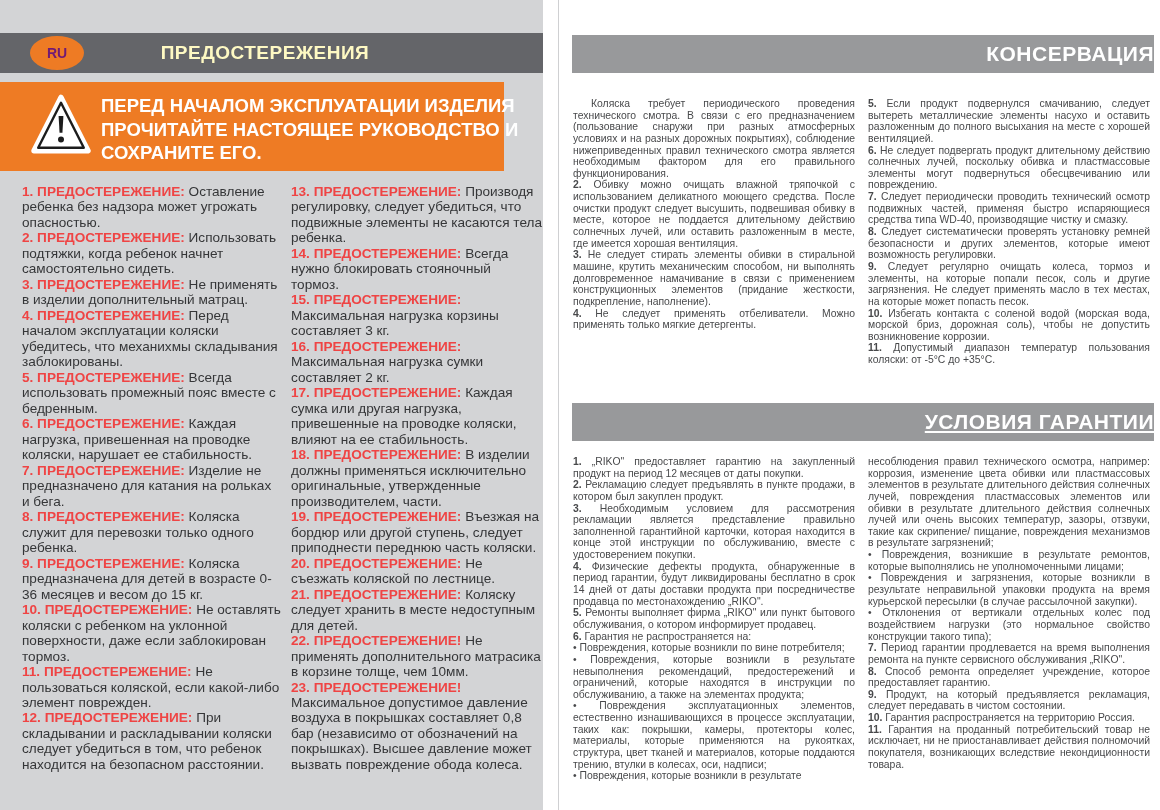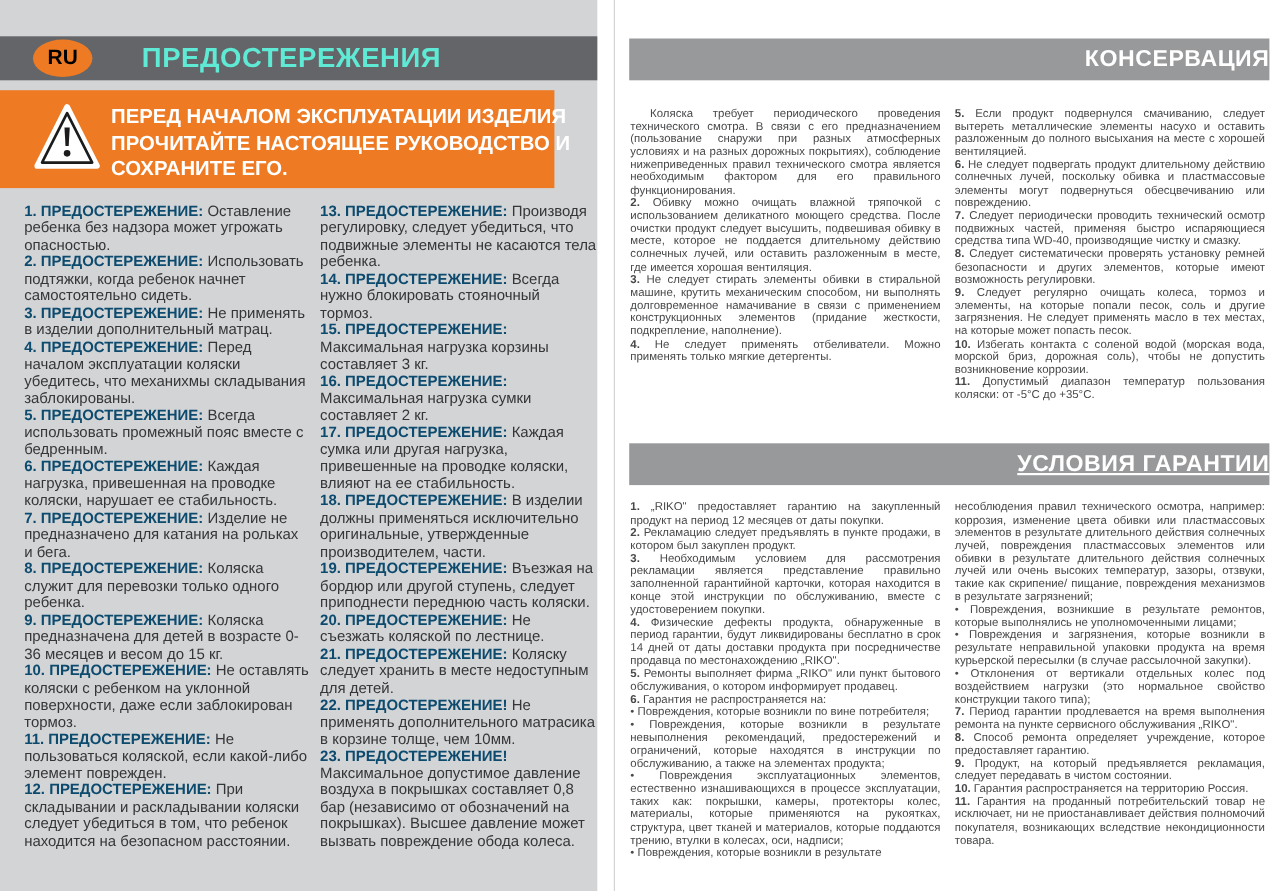--- a/index.html
+++ b/index.html
@@ -12,46 +12,46 @@
   .left-bg{position:absolute; left:0; top:0; width:543px; height:810px; background:#d3d4d6;}
   .v-divider{position:absolute; left:558px; top:0; width:1px; height:810px; background:#cfd0d2;}
 
   .warn-header{
     position:absolute; left:0; top:33px; width:543px; height:40px;
     background:#646569;
   }
   .ru-badge{
     position:absolute; left:30px; top:3px; width:54px; height:34px;
     background:#ee7b24; border-radius:50%;
-    color:#000000; font-weight:bold; font-size:19px;
+    color:#701a75; font-weight:bold; font-size:14px;
     display:flex; align-items:center; justify-content:center;
   }
   .warn-title{
     position:absolute; left:80px; top:0; width:370px; height:25px;
     line-height:40px; text-align:center;
-    color:#5eead4; font-weight:bold; font-size:25px; letter-spacing:0.5px;
+    color:#fef9c3; font-weight:bold; font-size:19px; letter-spacing:0.5px;
   }
   .orange-banner{
     position:absolute; left:0; top:82px; width:504px; height:89px;
     background:#ee7b24;
   }
   .tri-icon{position:absolute; left:31px; top:9px; width:60px; height:68px;}
   .banner-text{
     position:absolute; left:101px; top:12px; width:425px;
     color:#ffffff; font-weight:bold; font-size:18.5px; line-height:1.28;
     text-transform:uppercase;
   }
   .warn-col{
     position:absolute; top:184px;
     font-size:13.6px; line-height:1.14; color:#353638;
   }
   .warn-col-1{left:22px;  width:259px;}
   .warn-col-2{left:291px; width:251px;}
   .warn-col p{margin:0;}
-  .warn-col b{color:#0c4a6e;}
+  .warn-col b{color:#ef4444;}
 
   
   .section-bar{
     position:absolute; left:572px; width:582px; height:38px;
     background:#98999b; color:#ffffff;
     font-weight:bold; font-size:21px; letter-spacing:0.5px;
     text-align:right; line-height:38px;
   }
   .bar-maintenance{top:35px;}
   .bar-warranty{top:403px;text-decoration:underline;}

